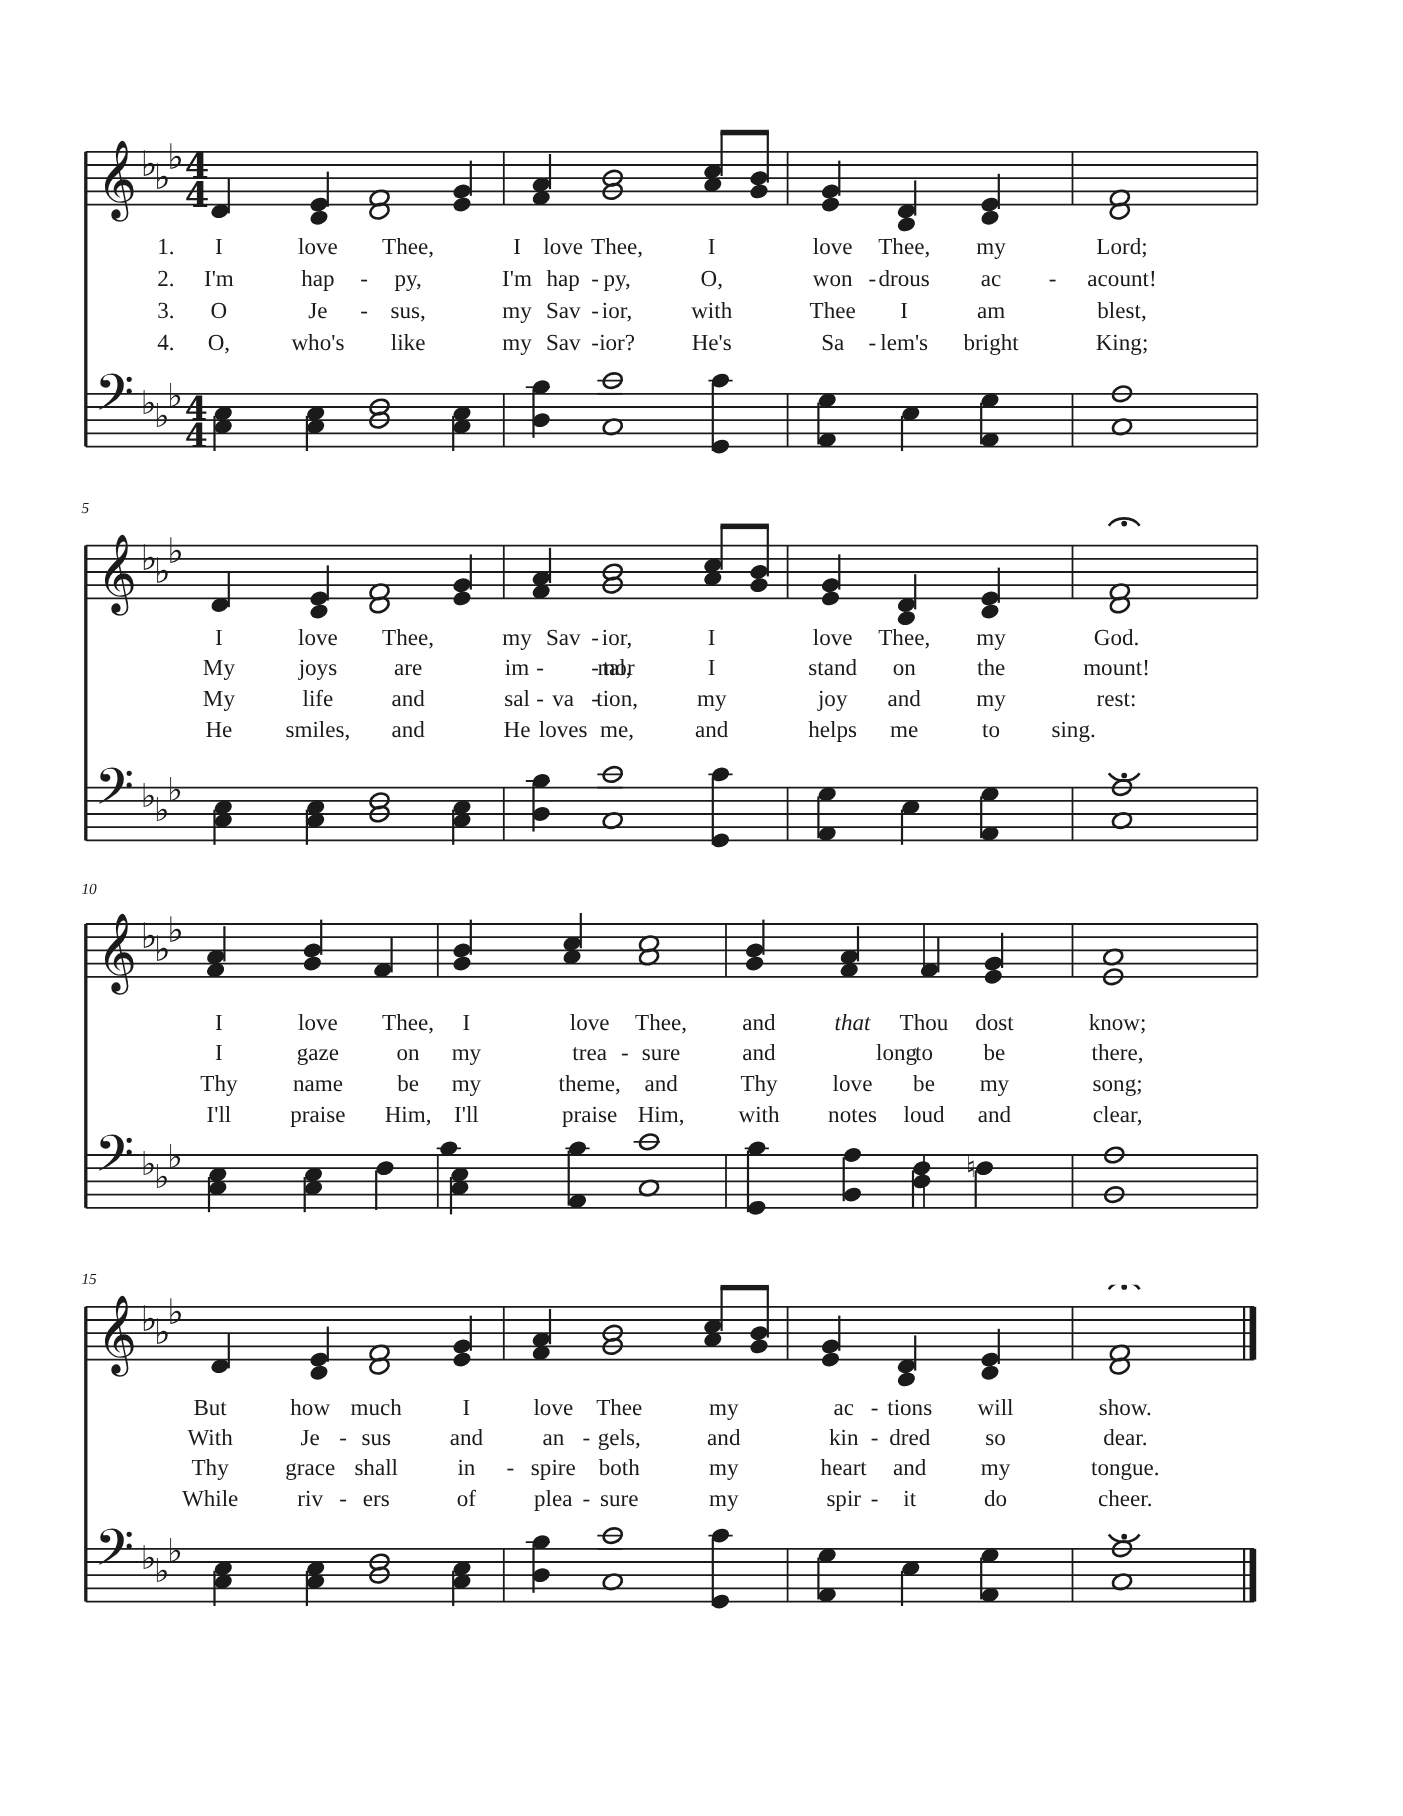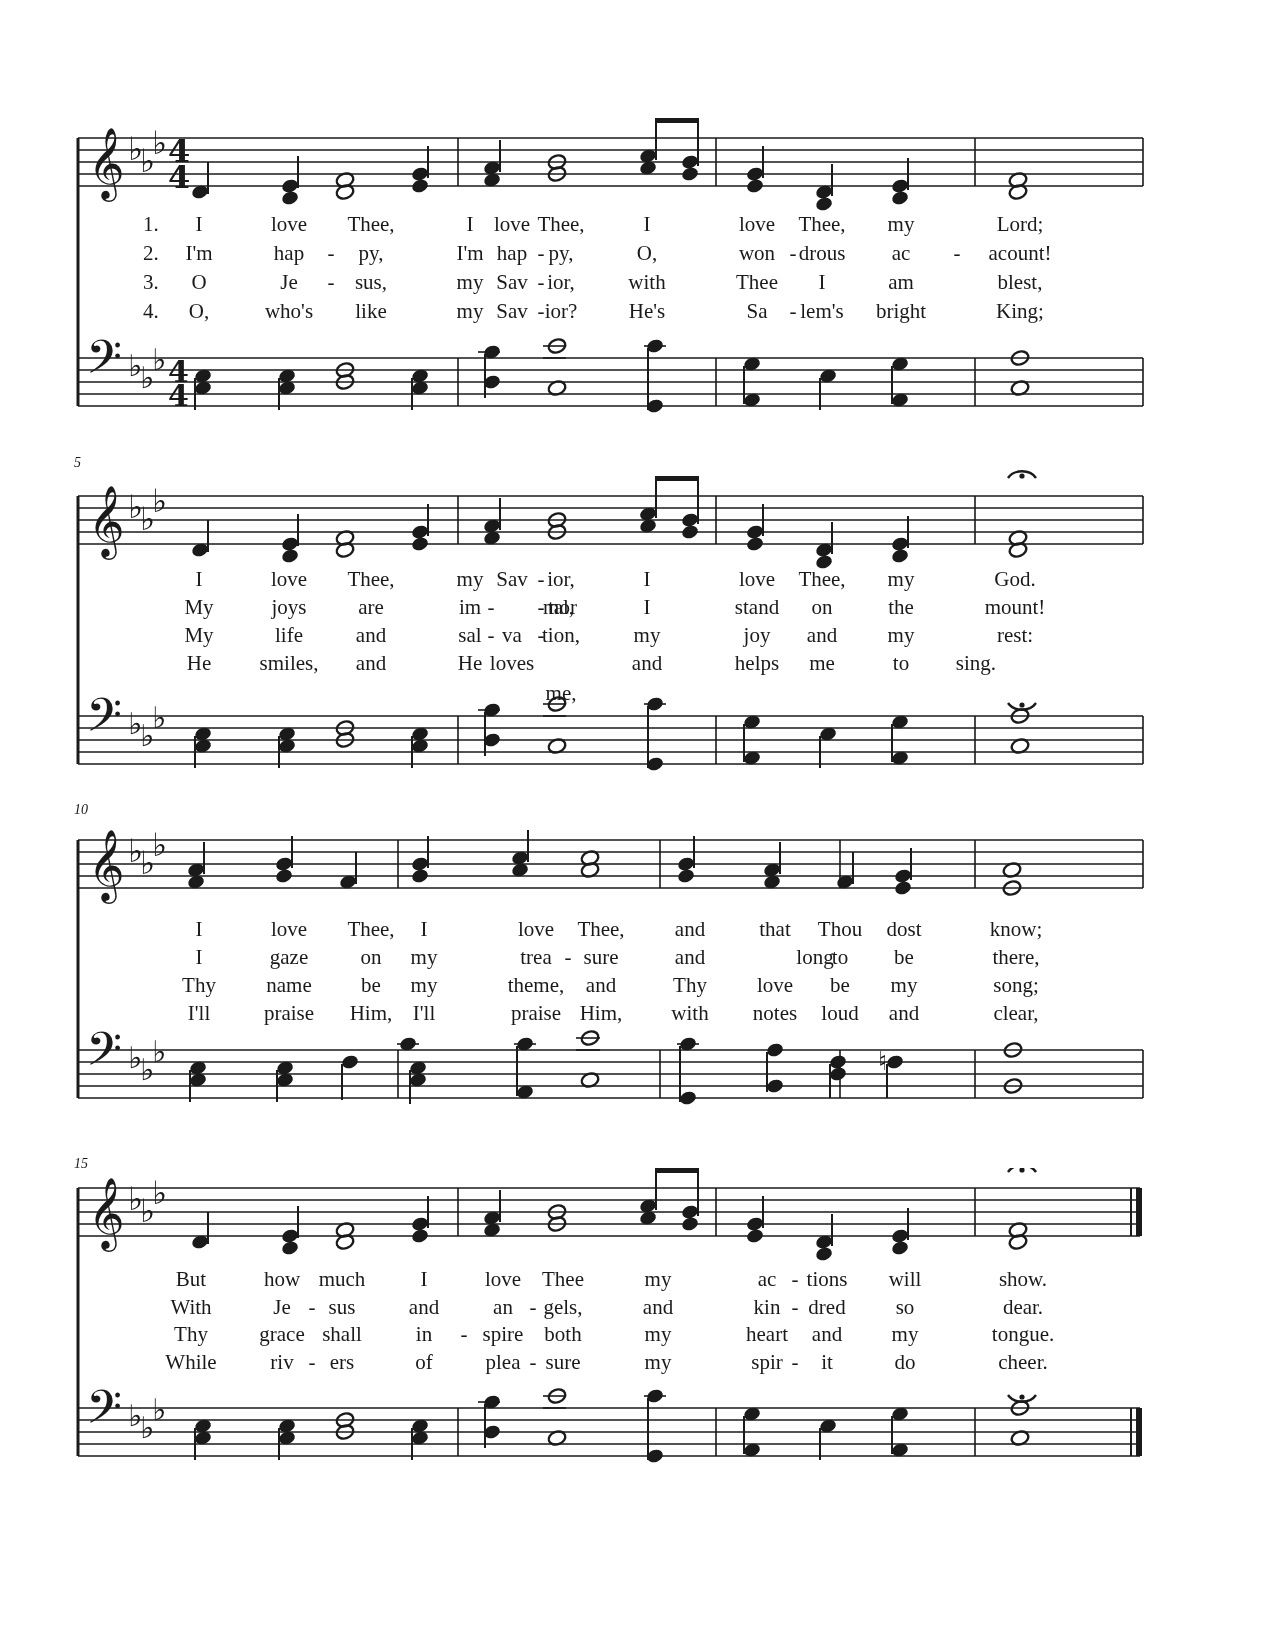--- a/index.html
+++ b/index.html
@@ -361,21 +361,21 @@
       <span class="w" style="left: 1015px;">rest:</span>
       <span class="hy" style="left: 491px;">-</span>
       <span class="hy" style="left: 541px;">-</span>
     </div>
   <div class="lyricline" style="top:651px;">
       <span class="w" style="left: 199px;">He</span>
       <span class="w" style="left: 289px;">smiles,</span>
       <span class="w" style="left: 371px;">and</span>
       <span class="w" style="left: 470px;">He</span>
       <span class="w" style="left: 512px;">loves</span>
-      <span class="w" style="left: 561px; margin-top: 30px;">me,</span>
+      <span class="w" style="left: 561px;">me,</span>
       <span class="w" style="left: 647px;">and</span>
       <span class="w" style="left: 757px;">helps</span>
       <span class="w" style="left: 822px;">me</span>
       <span class="w" style="left: 901px;">to</span>
       <span class="w" style="left: 976px; text-align: center;">sing.</span>
     </div>
 
   <div class="sysnum" style="left:74px;top:802px;">10</div>
   <div class="system" style="top:818px;">
     <svg width="1275" height="310" viewBox="0 0 1275 310">
@@ -484,21 +484,21 @@
     </svg>
   </div>
   <div class="lyricline" style="top:917px;">
       <span class="w" style="left: 199px;">I</span>
       <span class="w" style="left: 289px;">love</span>
       <span class="w" style="left: 371px;">Thee,</span>
       <span class="w" style="left: 424px;">I</span>
       <span class="w" style="left: 536px;">love</span>
       <span class="w" style="left: 601px;">Thee,</span>
       <span class="w" style="left: 690px;">and</span>
-      <span class="w" style="left: 775px;">that</span>
+      <span class="w" style="left: 775px; font-style: italic;">that</span>
       <span class="w" style="left: 840px;">Thou</span>
       <span class="w" style="left: 904px;">dost</span>
       <span class="w" style="left: 1016px;">know;</span>
     </div>
   <div class="lyricline" style="top:945px;">
       <span class="w" style="left: 199px;">I</span>
       <span class="w" style="left: 289px;">gaze</span>
       <span class="w" style="left: 371px;">on</span>
       <span class="w" style="left: 424px;">my</span>
       <span class="w" style="left: 536px;">trea</span>

